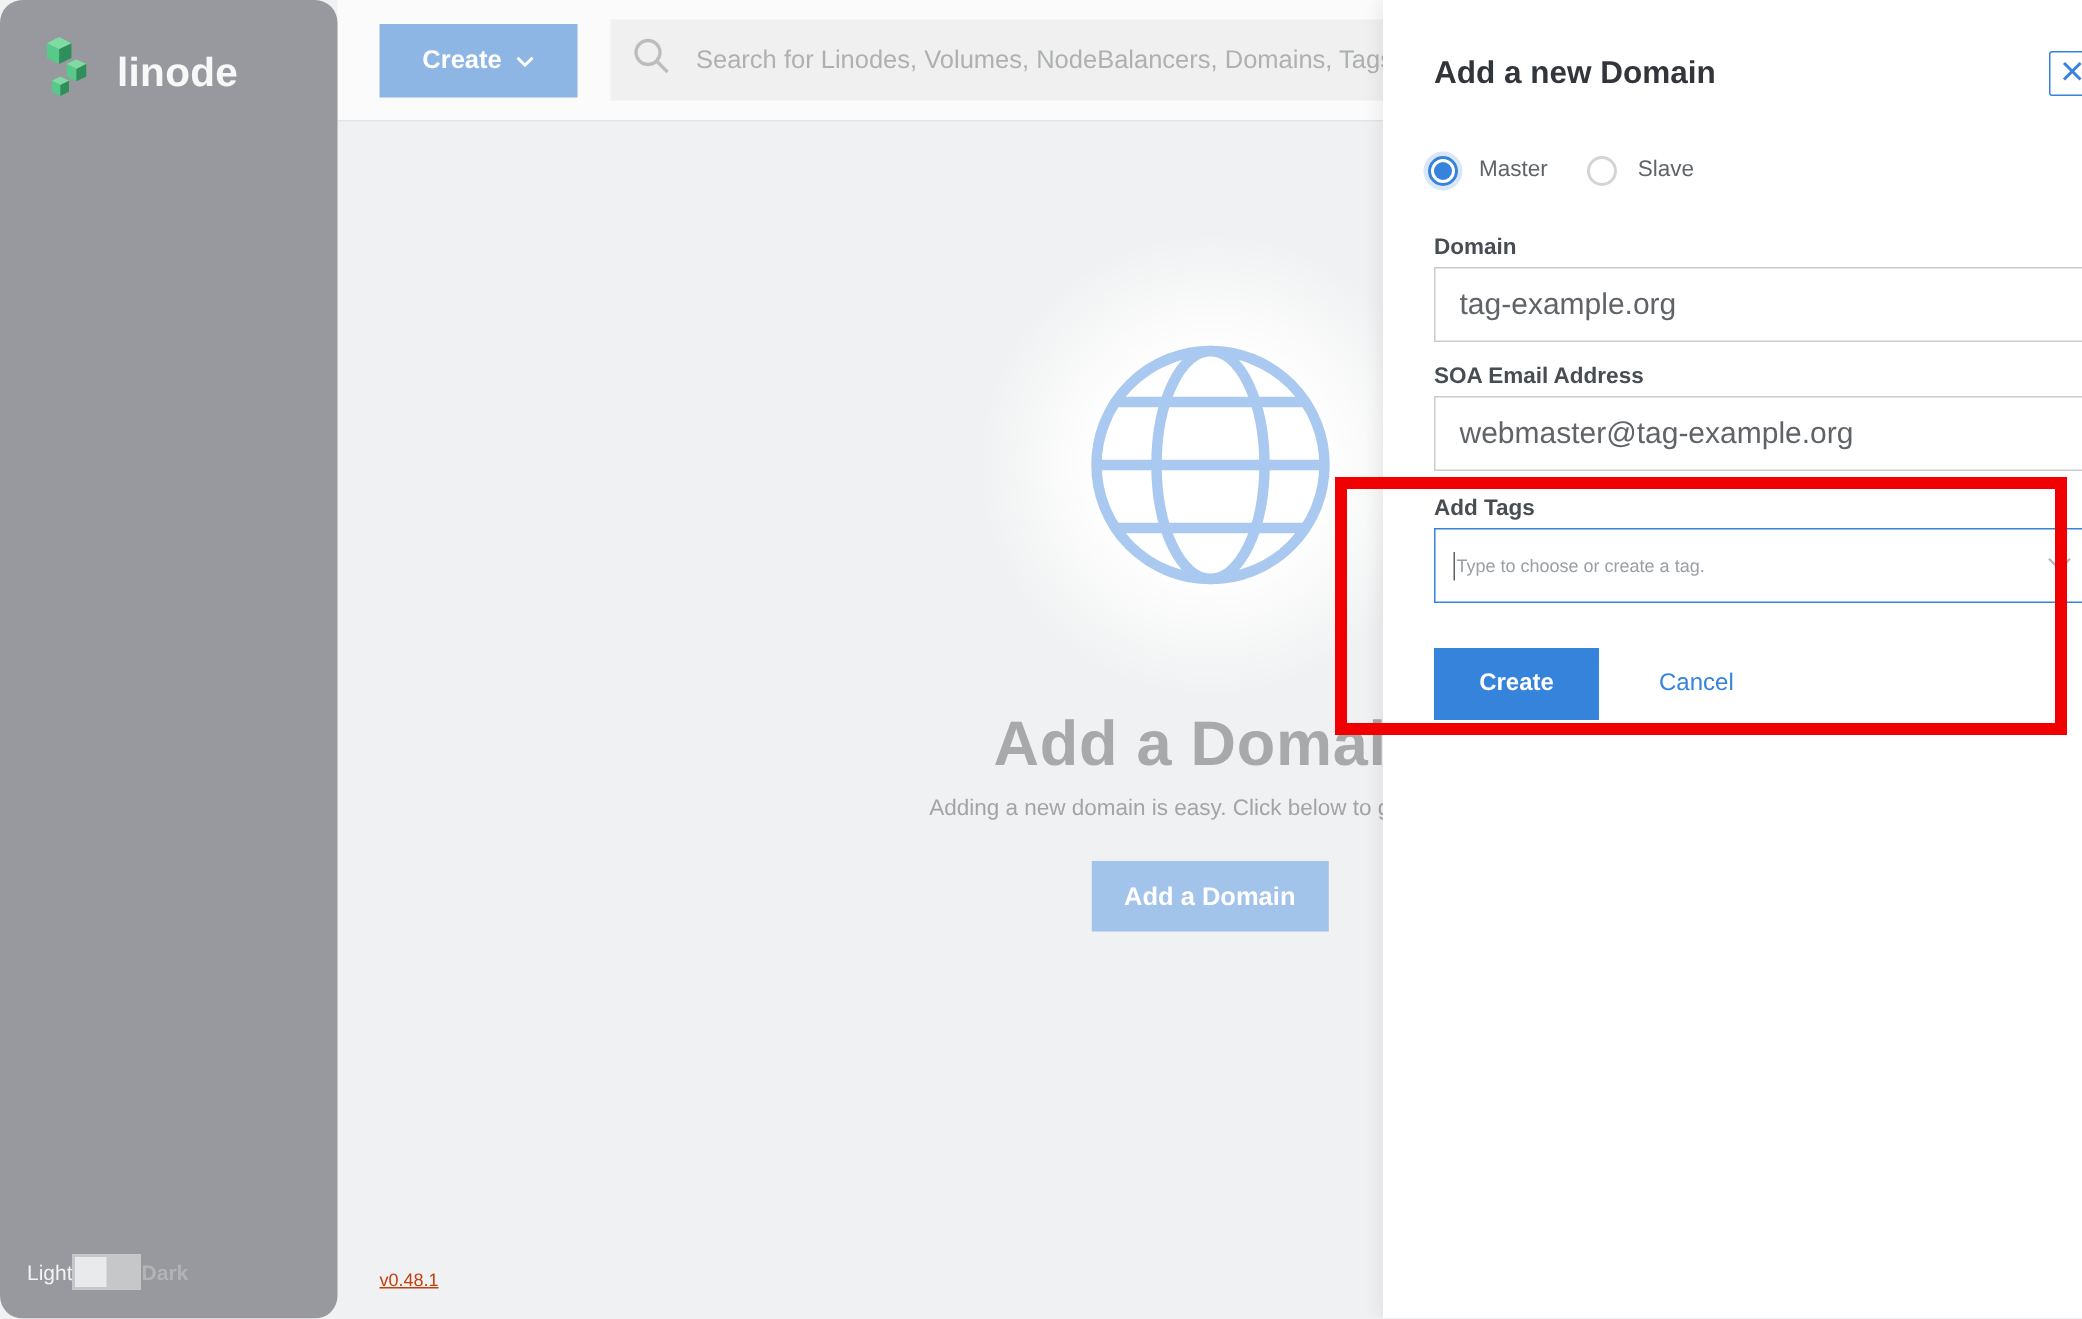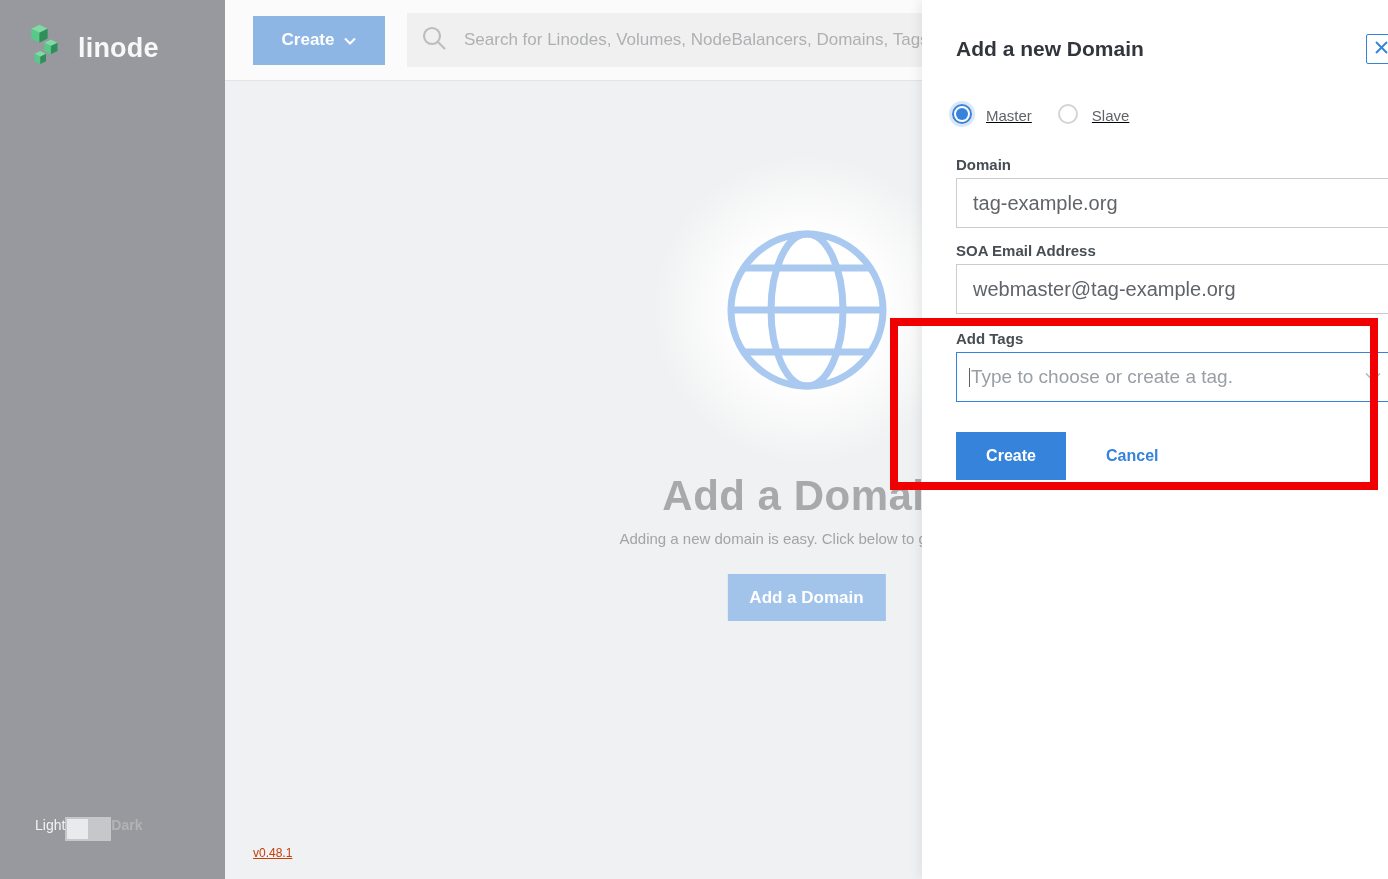--- a/index.html
+++ b/index.html
@@ -7,38 +7,38 @@
   body {
     position: relative;
     font-family: "Liberation Sans", "DejaVu Sans", sans-serif;
     background: #f0f1f2;
     overflow: hidden;
   }
 
   
   .sidebar {
     position: absolute; left: 0; top: 0; width: 225px; height: 879px;
-    background: #97999e; z-index: 2;
+    background: #97999e; z-index: 2; border-radius: 15px;
   }
   .logo-row {
     display: flex; align-items: center; gap: 12px;
     padding: 18px 0 0 26px; height: 78px;
   }
   .logo-text { color: #f7f8f8; font-size: 27px; font-weight: bold; letter-spacing: 0.2px; }
   .nav { position: absolute; top: 85px; left: 0; right: 0; }
   .nav-item {
     height: 42px; line-height: 42px; padding-left: 30px;
     color: #eff0f1; font-size: 17px; cursor: pointer;
   }
   .nav-item.active {
     background: #8e9095; border-left: 5px solid #8fd3ab; padding-left: 25px;
   }
   .theme-row {
     position: absolute; bottom: 0; left: 0; right: 0; height: 62px;
-    display: flex; align-items: flex-start; padding-left: 35px; 
+    display: flex; align-items: center; padding-left: 18px; 
   }
   .theme-light { color: #f2f3f3; font-size: 14px; }
   .theme-dark { color: #b1b3b5; font-size: 14px; font-weight: bold; }
   .toggle-track {
     width: 46px; height: 24px; background: #c6c7c9; position: relative; cursor: pointer;
   }
   .toggle-knob {
     position: absolute; left: 2px; top: 2px; width: 21px; height: 20px; background: #e9eaeb;
   }
 
@@ -103,21 +103,21 @@
     color: #32363c; font-size: 21px; font-weight: bold;
   }
   .drawer-close {
     position: absolute; right: 36px; top: 34px; width: 30px; height: 30px;
     background: #ffffff; border: 1px solid #3683dc; border-radius: 2px; cursor: pointer;
     display: flex; align-items: center; justify-content: center;
   }
   .radio-row {
     position: absolute; left: 30px; top: 104px; display: flex; align-items: center; gap: 26px;
   }
-  .radio-option { display: flex; align-items: flex-end; gap: 14px; cursor: pointer; text-decoration: underline; }
+  .radio-option { display: flex; align-items: flex-start; gap: 14px; cursor: pointer; }
   .radio-circle {
     width: 20px; height: 20px; border-radius: 50%; position: relative; flex: 0 0 auto;
   }
   .radio-circle.checked {
     border: 2px solid #3683dc; box-shadow: 0 0 0 3px #d9e7f8;
   }
   .radio-circle.checked::after {
     content: ""; position: absolute; left: 2px; top: 2px; width: 12px; height: 12px;
     border-radius: 50%; background: #3683dc;
   }
@@ -133,31 +133,31 @@
     padding: 0 16px; font-family: inherit; font-size: 20px; color: #606469; outline: none;
   }
   .g1 { top: 156px; } .g2 { top: 242px; } .g3 { top: 330px; }
   .tags-input {
     width: 440px; height: 50px; border: 1px solid #3683dc; background: #ffffff;
     display: flex; align-items: center; padding: 0 14px 0 12px; cursor: text; position: relative;
   }
   .text-cursor {
     width: 1px; height: 19px; background: #5b6167; margin-right: 1px; flex: 0 0 auto;
   }
-  .tags-placeholder { color: #999fa5; font-size: 19px; flex: 1; }
+  .tags-placeholder { color: #999fa5; font-size: 12px; flex: 1; }
   .actions-row {
     position: absolute; left: 34px; top: 432px; display: flex; align-items: center; gap: 40px;
   }
   .drawer-create-btn {
     width: 110px; height: 48px; background: #3683dc; color: #ffffff; border: none;
     font-family: inherit; font-size: 16px; font-weight: bold; cursor: pointer;
   }
   .cancel-btn {
     background: none; border: none; color: #3683dc; font-family: inherit;
-    font-size: 16px; font-weight: bold; cursor: pointer;
+    font-size: 16px; font-weight: normal; cursor: pointer;
   }
 
   
   .annotation-rect {
     position: absolute; left: 890px; top: 318px; width: 488px; height: 172px;
     border: 8px solid #f00000; z-index: 9; pointer-events: none;
   }
 </style>
 </head>
 <body>

